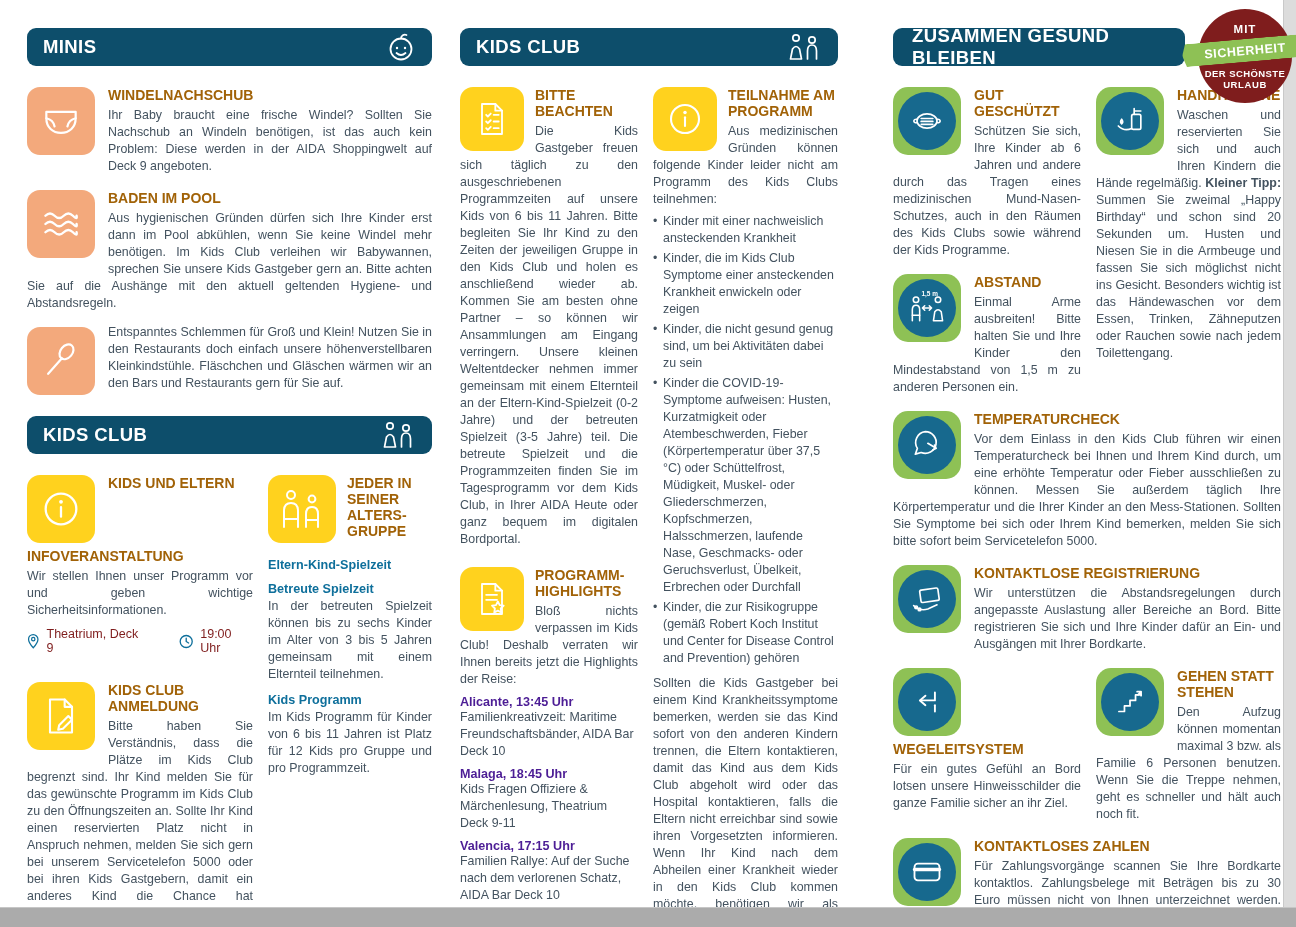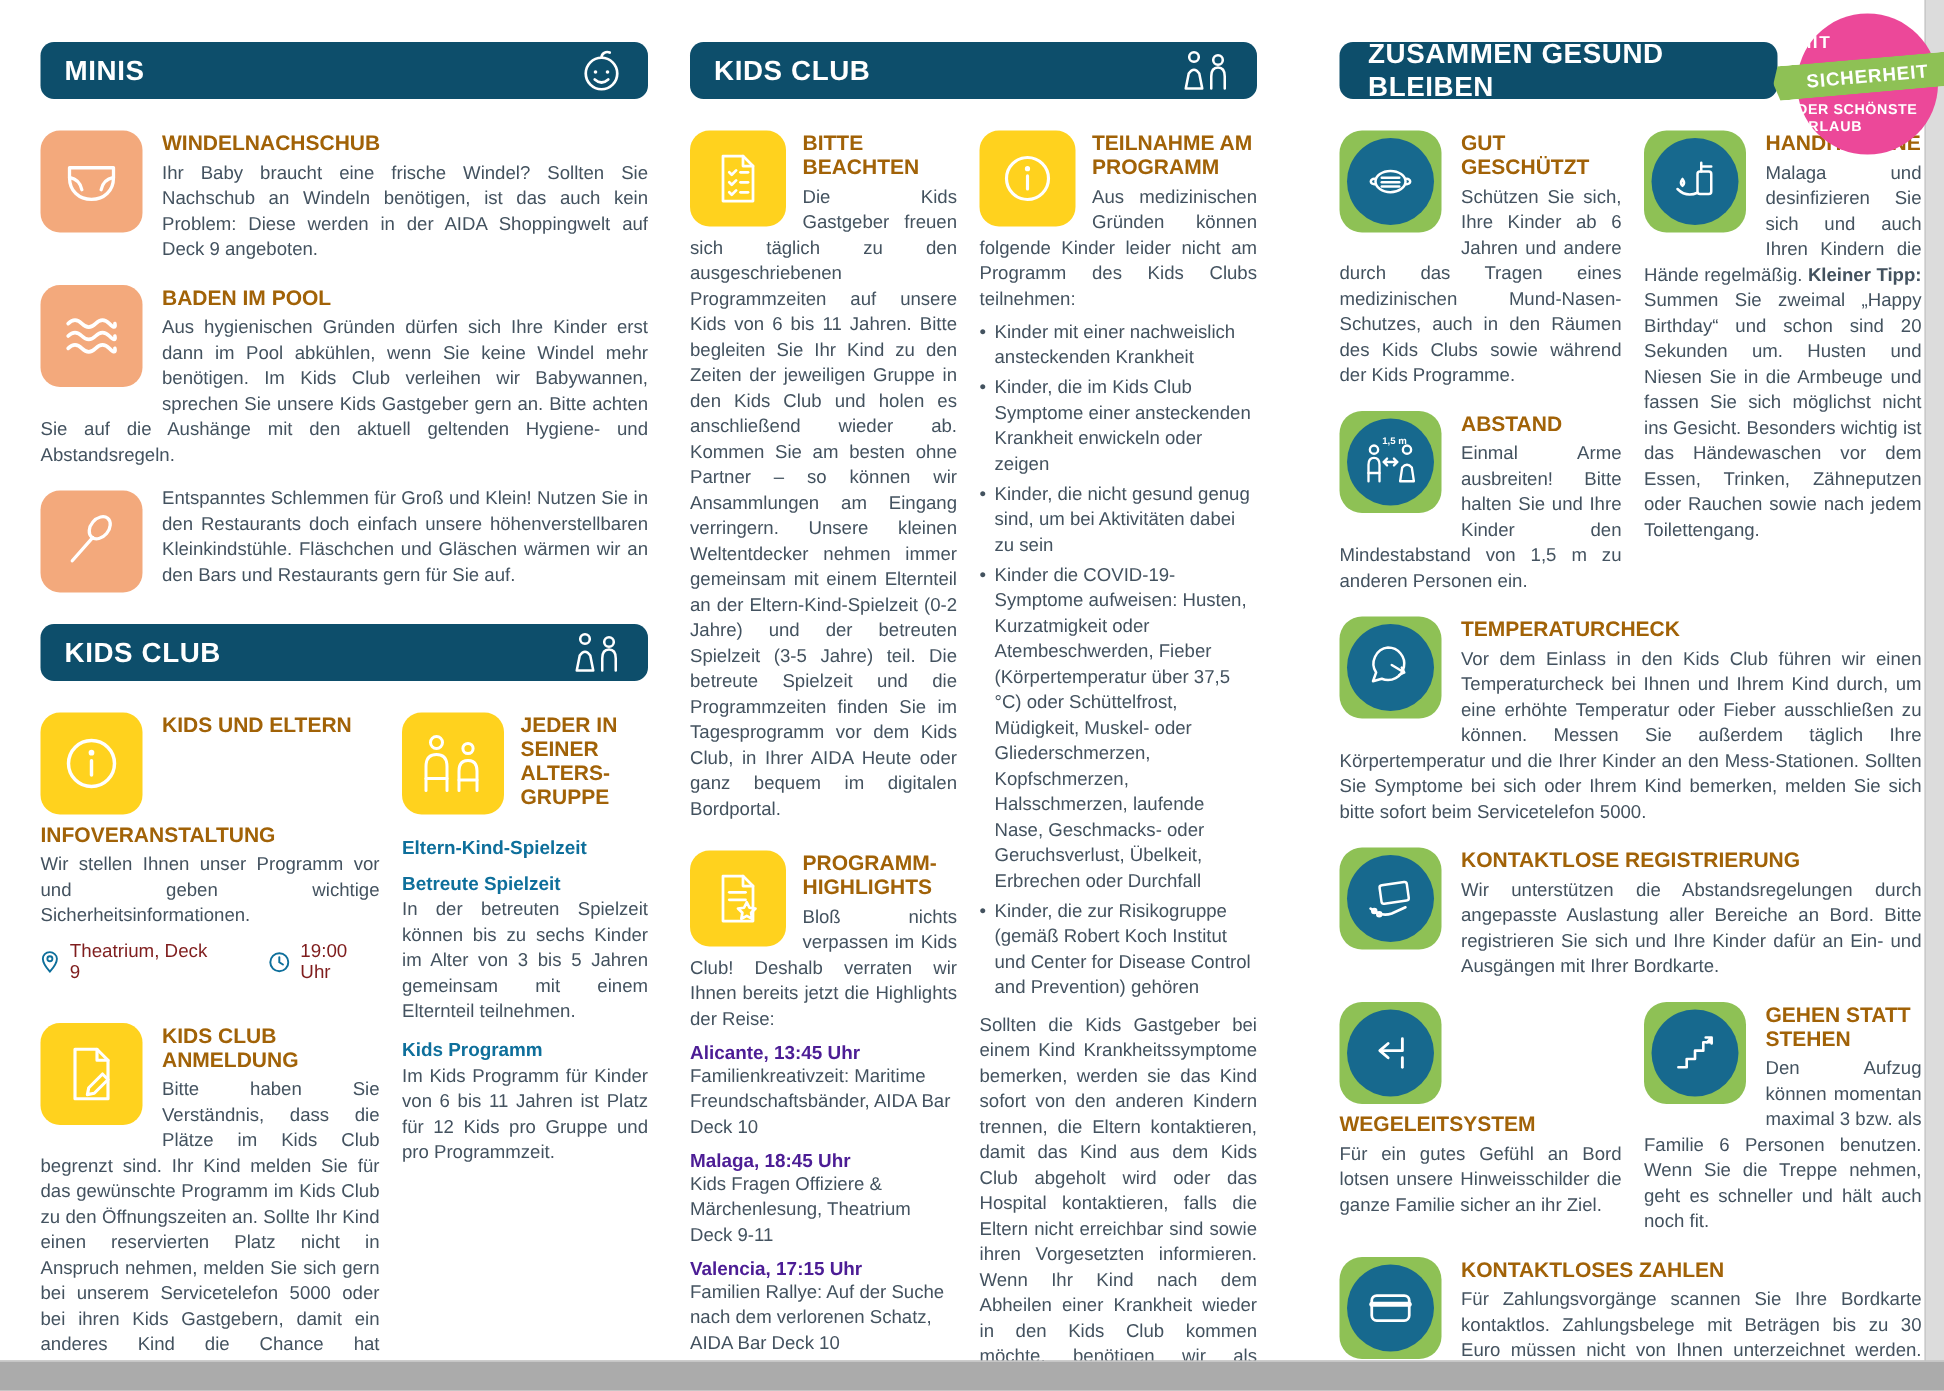--- a/index.html
+++ b/index.html
@@ -55,21 +55,21 @@
   .bullets .b { position:relative; padding-left:10px; margin-bottom:3px; }
   .bullets .b::before { content:"\2022"; position:absolute; left:0; top:0; color:#43525f; }
 
   .hl-head { color:#4c1d95; font-weight:bold; font-size:12.6px; margin-top:7px; }
 
   .p2 { margin-top:8px; }
 
   
   .badge { position:absolute; right:-14px; top:-22px; width:100px; height:100px; z-index:3; }
   .badge-circle { position:absolute; left:3px; top:3px; width:94px; height:94px; border-radius:50%;
-    background:#ec4899; color:#fff; }
+    background:#7f1d1d; color:#fff; text-align:center; }
   .badge-mit { font-size:11.5px; font-weight:bold; letter-spacing:1px; margin-top:14px; }
   .badge-band { position:absolute; left:-13px; top:33px; width:126px; height:23px; background:#8ec155;
     transform:rotate(-5deg); display:flex; align-items:center; justify-content:center;
     color:#fff; font-weight:bold; font-size:12.5px; letter-spacing:.6px;
     clip-path:polygon(3% 0, 97% 0, 100% 50%, 97% 100%, 3% 100%, 0 50%); }
   .badge-l3 { margin-top:33px; font-size:9.5px; font-weight:bold; letter-spacing:.4px; }
   .badge-l4 { font-size:9.5px; font-weight:bold; letter-spacing:.6px; }
 
   .icon-label { fill:#fff; font-size:7px; font-weight:bold; font-family:"Liberation Sans",sans-serif; }
 </style>
@@ -348,21 +348,21 @@
               <svg width="40" height="40" viewBox="0 0 48 48" fill="none" stroke="#fff" stroke-width="2" stroke-linecap="round" stroke-linejoin="round">
                 <rect x="26" y="16" width="11" height="18" rx="2"></rect>
                 <path d="M29 16 v-4 h8 M29 9 v3"></path>
                 <path d="M10 30 q7 7 16 3"></path>
                 <path d="M14 22 q-2.5 3.5 0 5.5 q2.5-2 0-5.5"></path>
               </svg>
             </div>
           </div>
           <div class="ititle">HANDHYGIENE</div>
           <div class="itext just">
-            <span>Malaga und desinfizieren Sie sich und auch Ihren Kindern die Hände regelmäßig.</span>
+            <span>Waschen und reservierten Sie sich und auch Ihren Kindern die Hände regelmäßig.</span>
             <b>Kleiner Tipp:</b>
             <span>Summen Sie zweimal „Happy Birthday“ und schon sind 20 Sekunden um. Husten und Niesen Sie in die Armbeuge und fassen Sie sich möglichst nicht ins Gesicht. Besonders wichtig ist das Händewaschen vor dem Essen, Trinken, Zähneputzen oder Rauchen sowie nach jedem Toilettengang.</span>
           </div>
         </div>
       </div>
     </div>
 
     <div class="item">
       <div class="tile green">
         <div class="circ">

